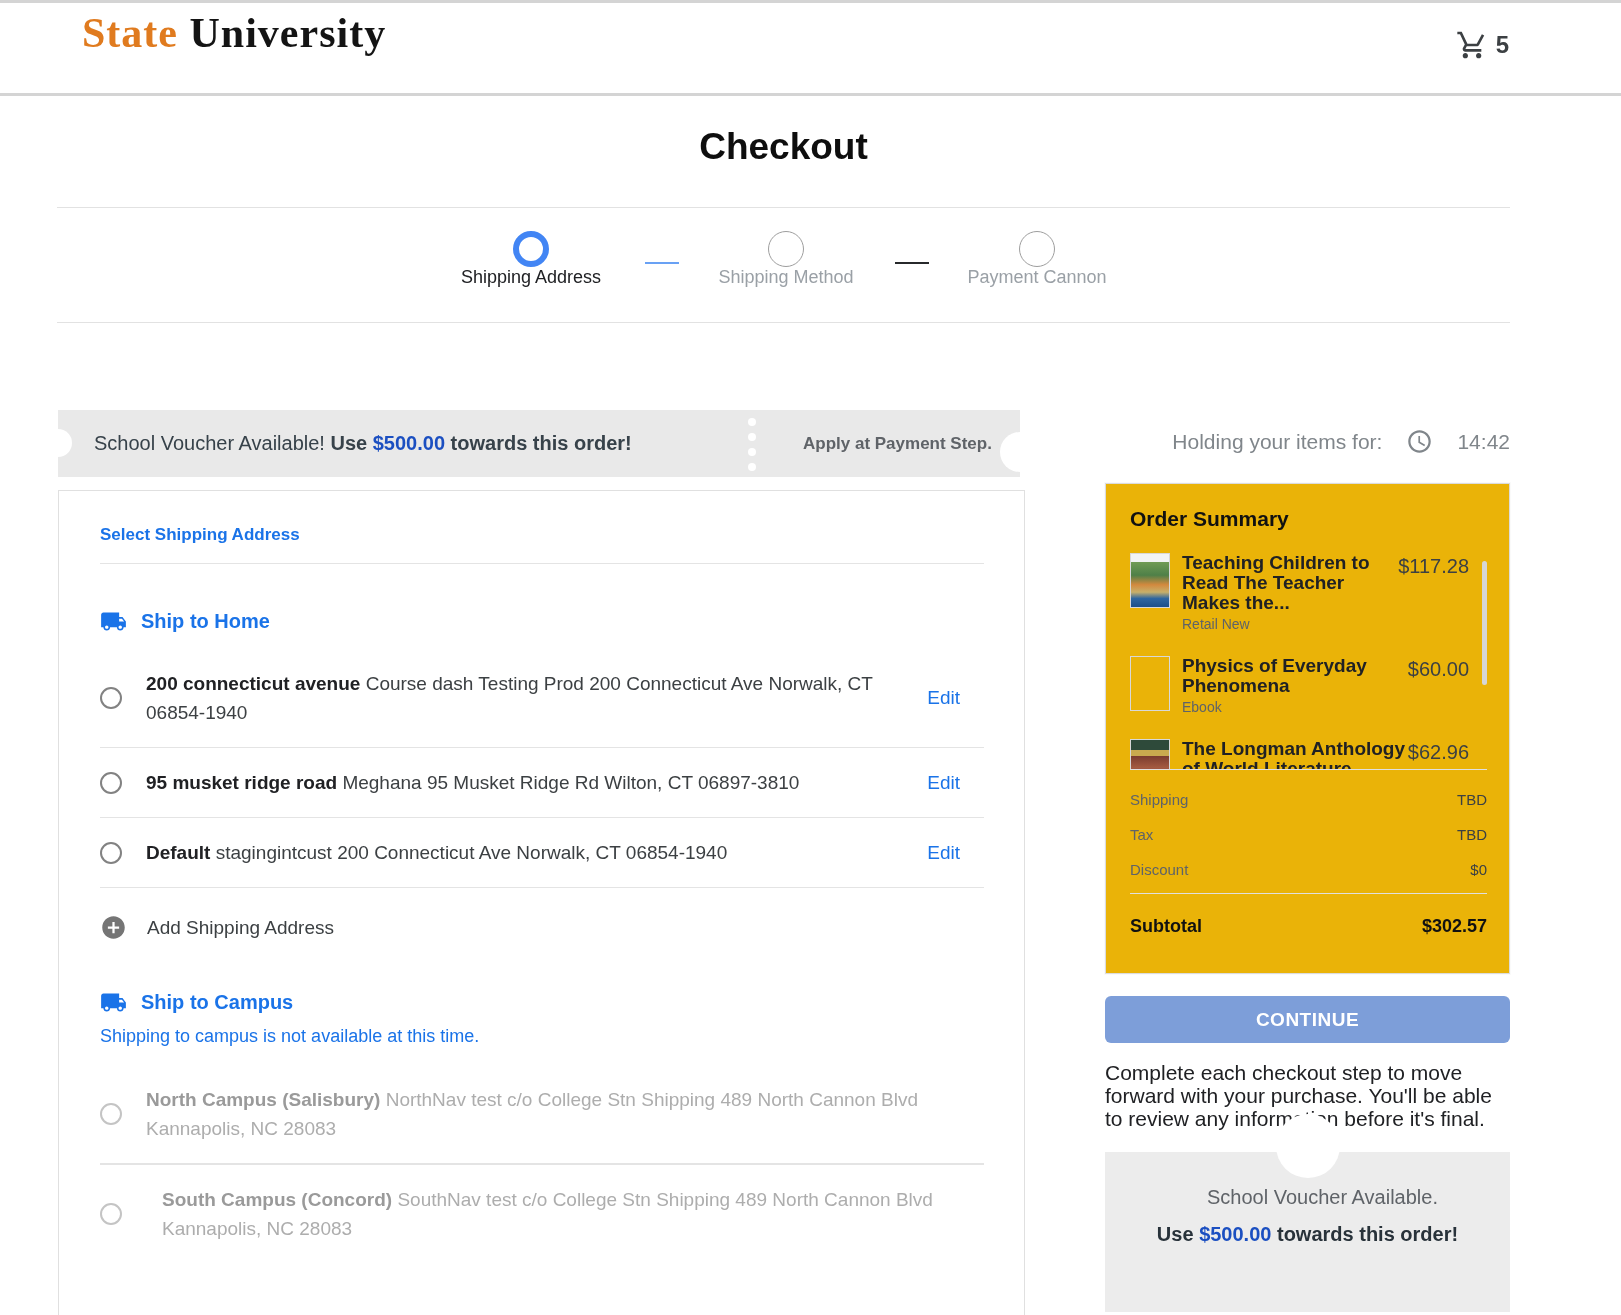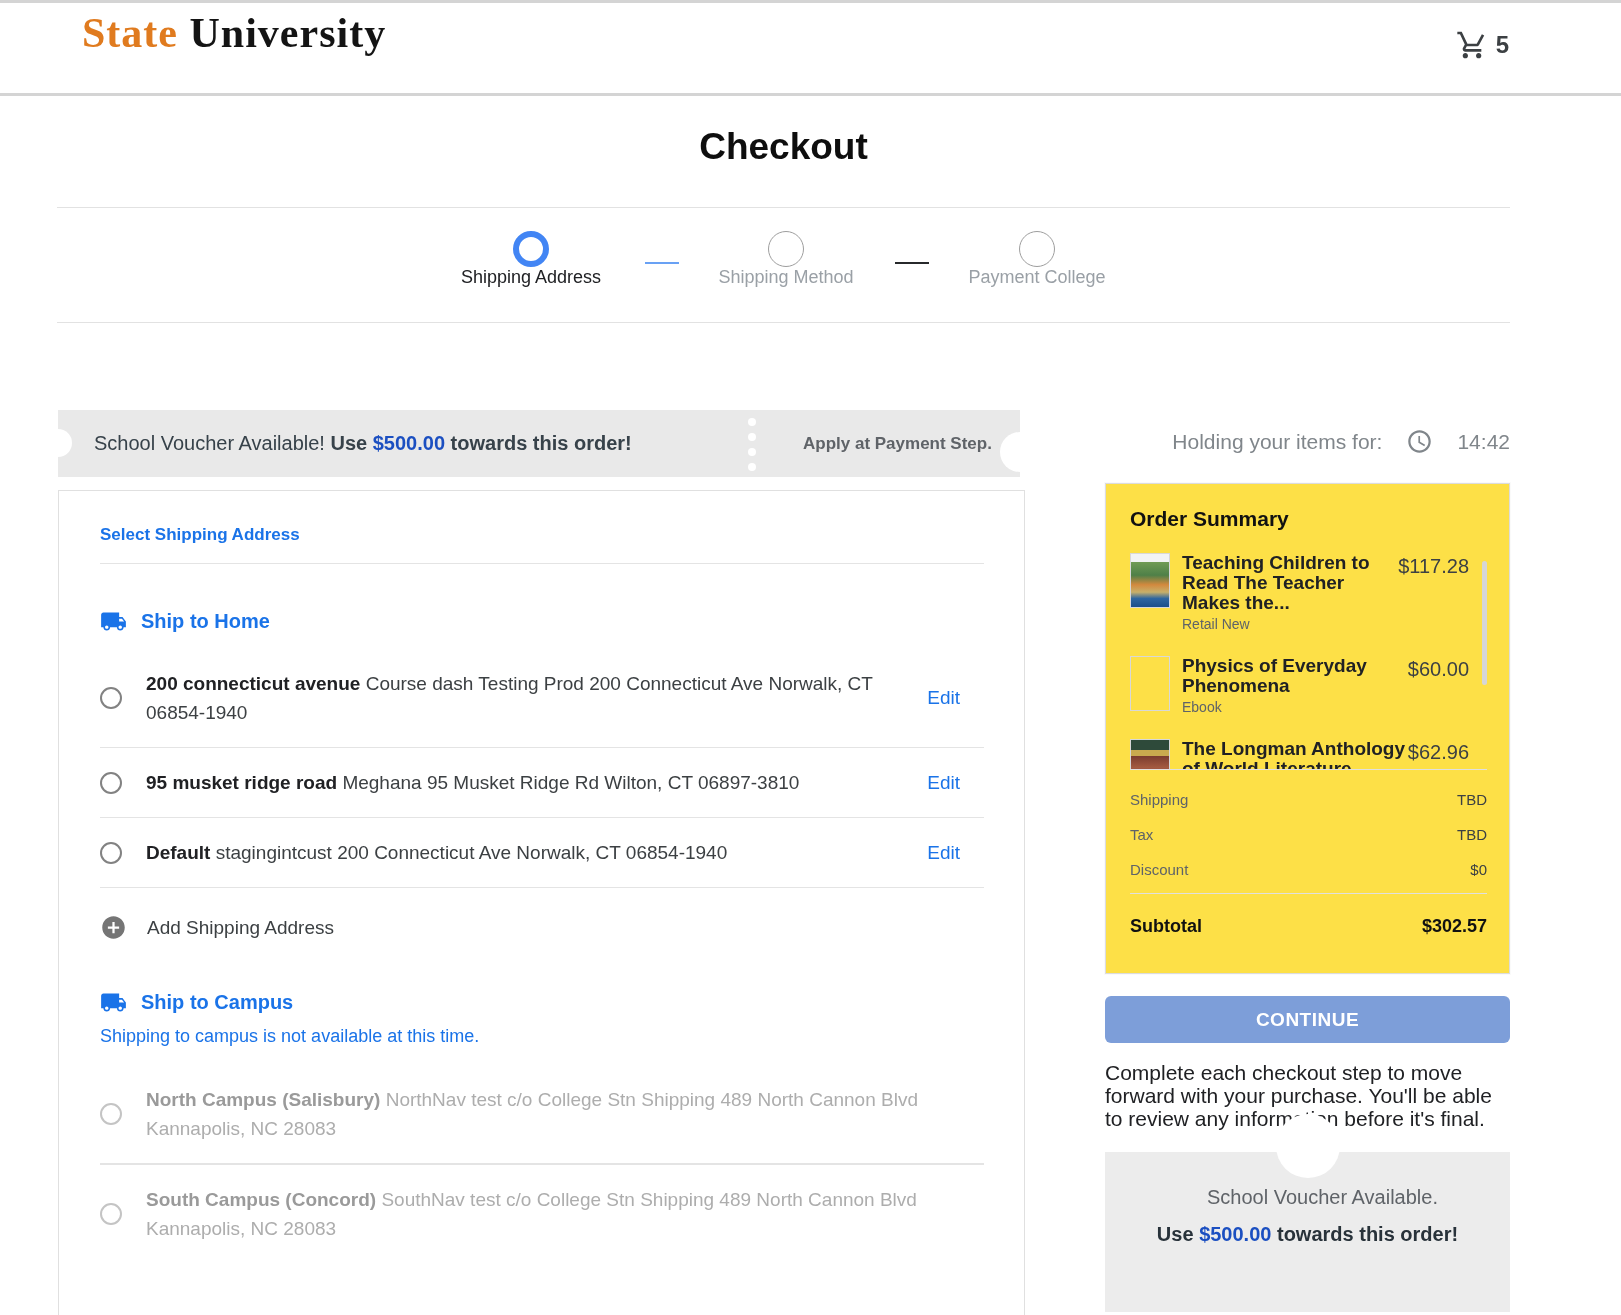--- a/index.html
+++ b/index.html
@@ -67,21 +67,21 @@
     font-size:19px; color:#3c4043; }
   .campus-note { color:#1a73e8; font-size:18px; margin-top:10px; }
   .campus-list { margin-top:18px; }
   .addr-row.campus .addr-text { color:#adadad; }
   .addr-row.campus .addr-text b { color:#9a9a9a; }
 
   
   .sidebar { position:absolute; left:1105px; top:410px; width:405px; }
   .holding { display:flex; align-items:center; justify-content:flex-end; gap:24px;
     font-size:21px; color:#80868b; margin-top:18px; padding-right:0; }
-  .summary { margin-top:28px; border:1px solid #dcdcdc; background:#fde047; padding:23px 22px 22px 24px;
+  .summary { margin-top:28px; border:1px solid #dcdcdc; background:#eab308; padding:23px 22px 22px 24px;
     box-shadow:0 0 0 1px rgba(0,0,0,0.02); }
   .summary h3 { font-size:21px; font-weight:700; color:#111; }
   .items-viewport { position:relative; margin-top:22px; height:216px; overflow:hidden; padding-right:18px; }
   .item { display:flex; margin-bottom:22px; }
   .item .thumb { flex:0 0 40px; width:40px; height:55px; margin-right:12px; border:1px solid #d8d8d8; }
   .thumb.t1 { background:linear-gradient(180deg,#f2f3f5 0%,#f2f3f5 16%,#6f9a55 16%,#4f8048 40%,#d3893e 58%,#c8b06a 72%,#2f66a0 84%,#1c4f8a 100%); }
   .thumb.t2 { background:linear-gradient(180deg,#88add0 0%,#a9c3da 30%,#e3b7a6 55%,#d5a488 72%,#a8array 80%,#b08366 86%,#cc4432 100%); }
   .thumb.t3 { background:linear-gradient(180deg,#2e4a3a 0%,#2e4a3a 18%,#c9a94e 18%,#c9a94e 30%,#7a3b2e 30%,#a35a40 52%,#88304d 74%,#4a6b3a 100%); }
   .item .info { flex:1; min-width:0; }
   .item .t { font-size:19px; font-weight:700; line-height:20px; color:#202124; }
@@ -135,21 +135,21 @@
   <div class="lbl active">Shipping Address</div>
 </div>
 <div class="conn blue" style="left:645px;"></div>
 <div class="step" style="left:676px;">
   <div class="circle idle"></div>
   <div class="lbl idle">Shipping Method</div>
 </div>
 <div class="conn dark" style="left:895px;"></div>
 <div class="step" style="left:927px;">
   <div class="circle idle"></div>
-  <div class="lbl idle">Payment College</div>
+  <div class="lbl idle">Payment Cannon</div>
 </div>
 
 <div class="hr2"></div>
 
 <div class="banner">
   <div class="notch l"></div>
   <div class="notch r"></div>
   <div class="banner-text">
     <span>School Voucher Available!</span>&nbsp;
     <b>Use</b>&nbsp;
@@ -214,21 +214,21 @@
     </span>
     <span>Ship to Campus</span>
   </div>
   <div class="campus-note">Shipping to campus is not available at this time.</div>
 
   <div class="campus-list">
     <div class="addr-row campus">
       <span class="radio gray"></span>
       <span class="addr-text"><b>North Campus (Salisbury)</b> <span>NorthNav test c/o College Stn Shipping 489 North Cannon Blvd Kannapolis, NC 28083</span></span>
     </div>
-    <div class="addr-row campus" style="border-top:1px solid #e4e4e4;">
+    <div class="addr-row campus" style="border-top:1px solid #e4e4e4;gap:16px;">
       <span class="radio gray"></span>
       <span class="addr-text"><b>South Campus (Concord)</b> <span>SouthNav test c/o College Stn Shipping 489 North Cannon Blvd Kannapolis, NC 28083</span></span>
     </div>
   </div>
 </div>
 
 <div class="sidebar">
   <div class="holding">
     <span>Holding your items for:</span>
     <span>

